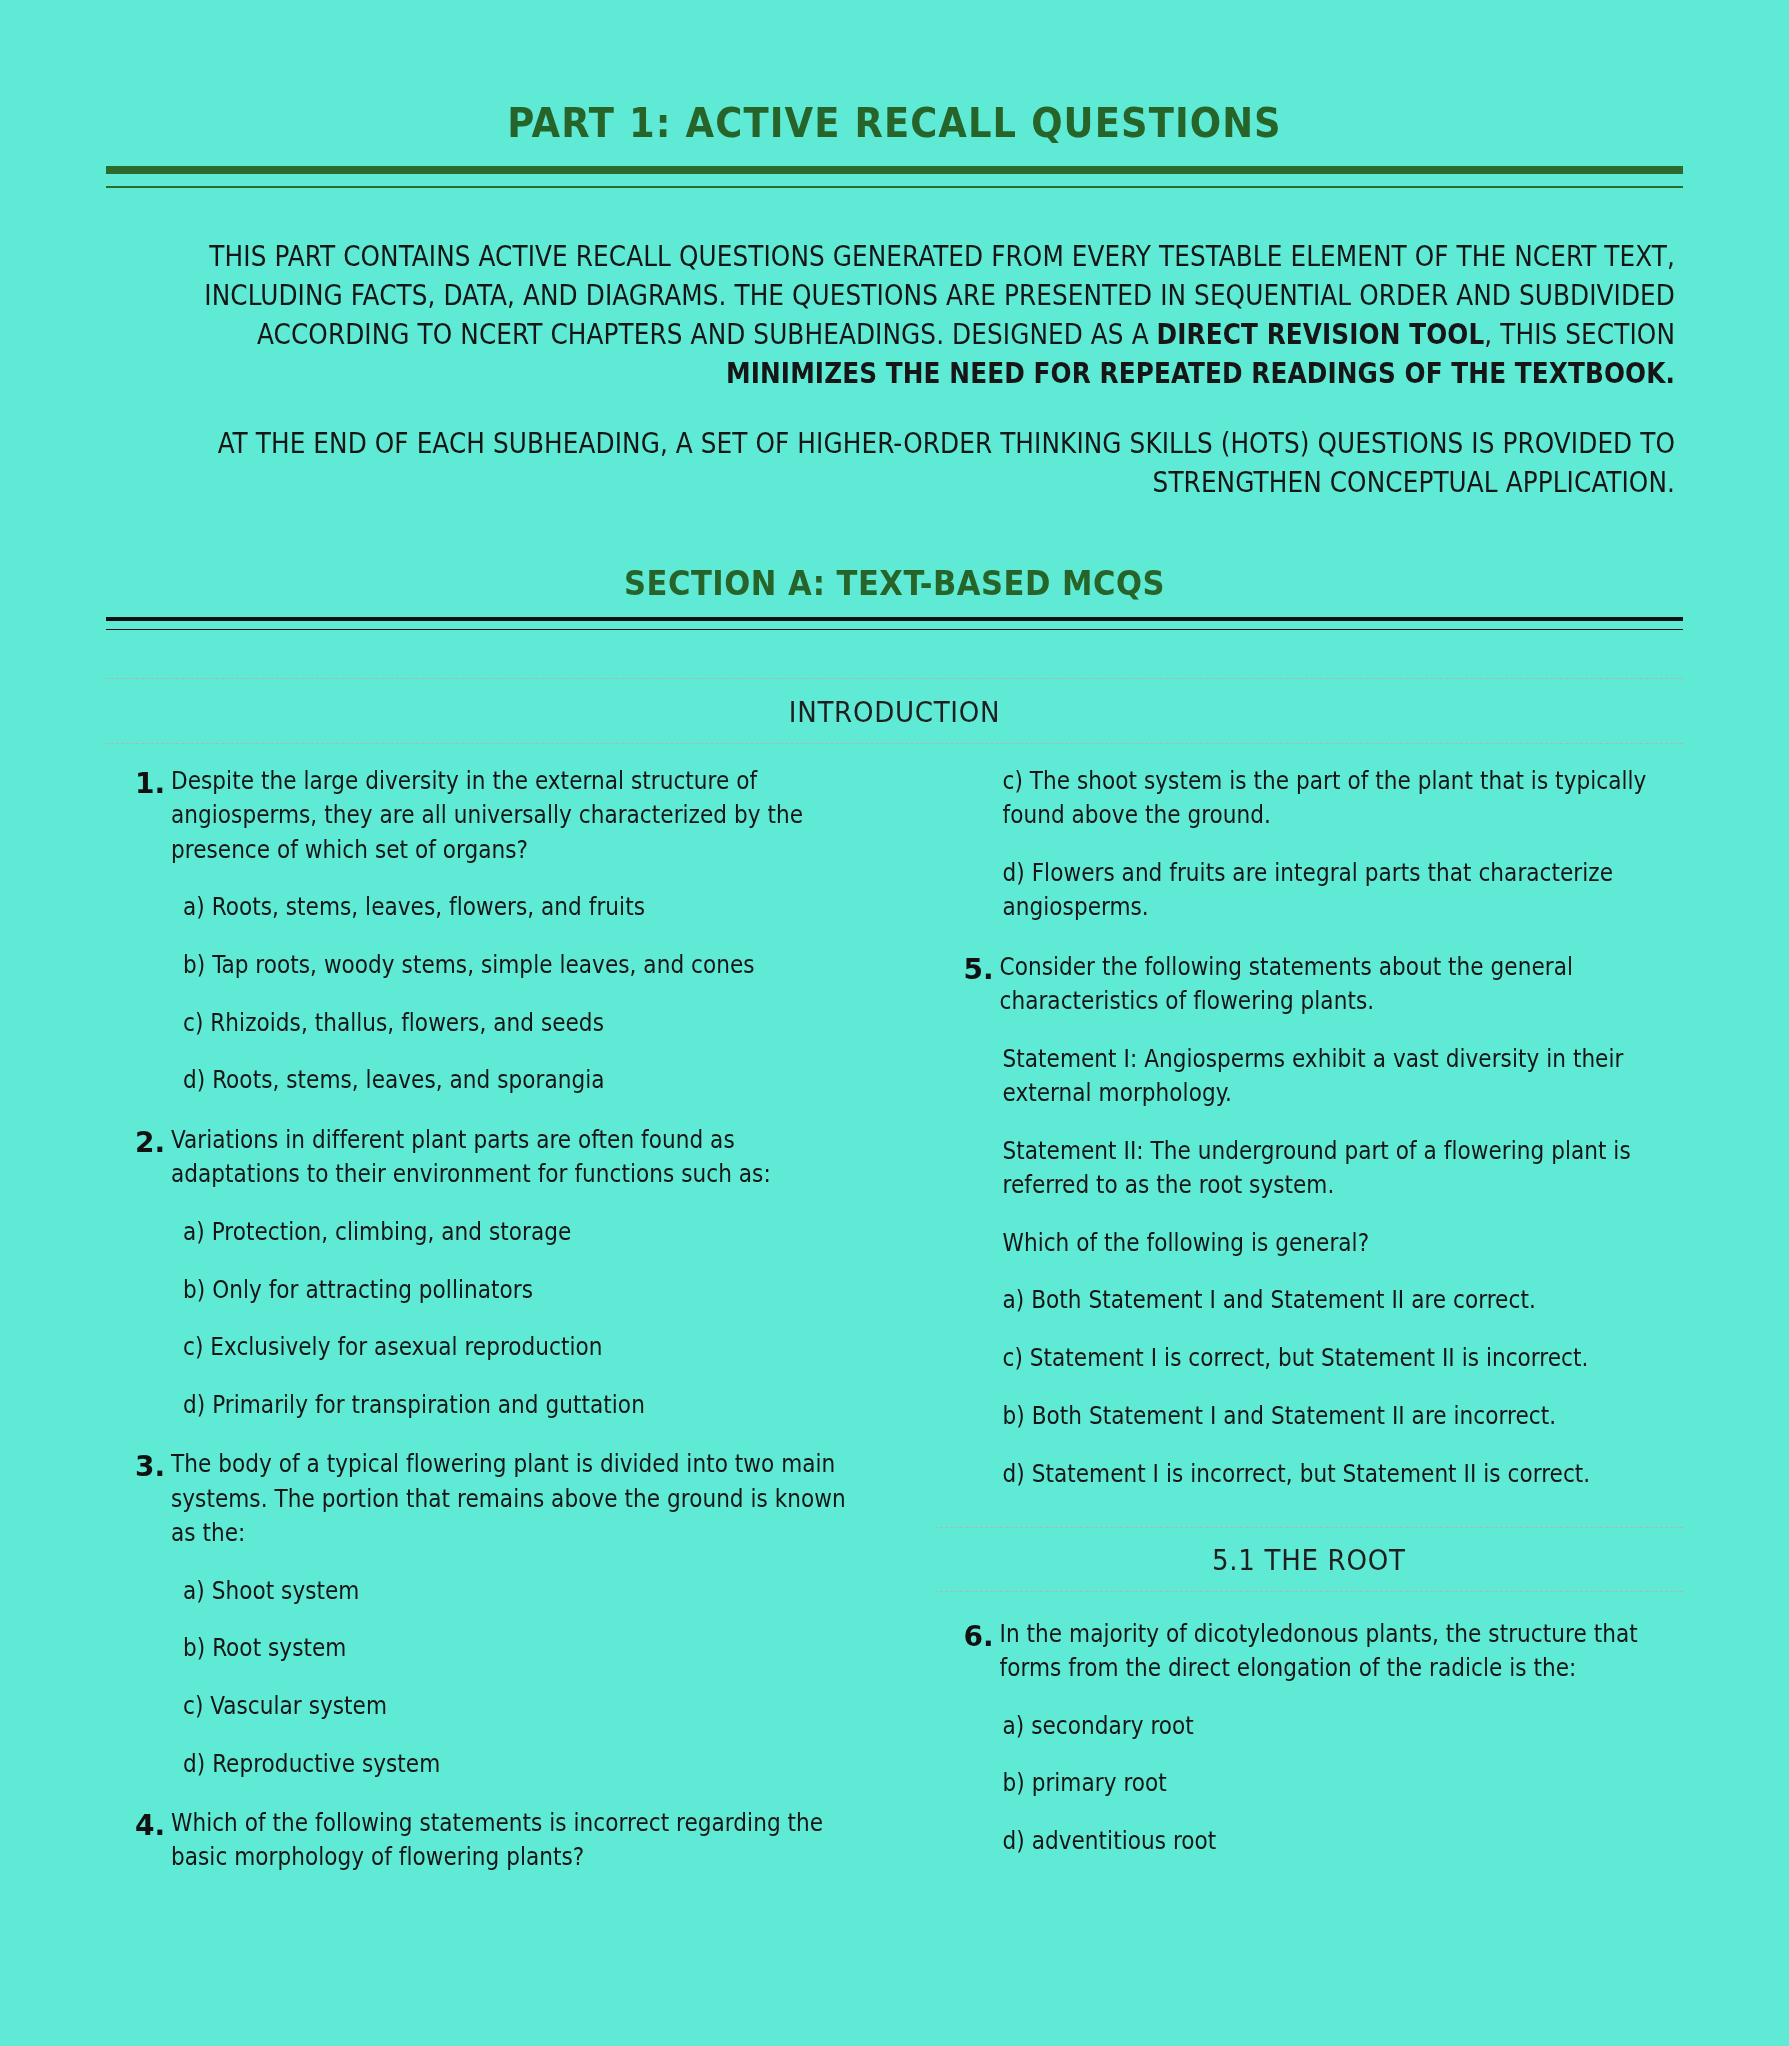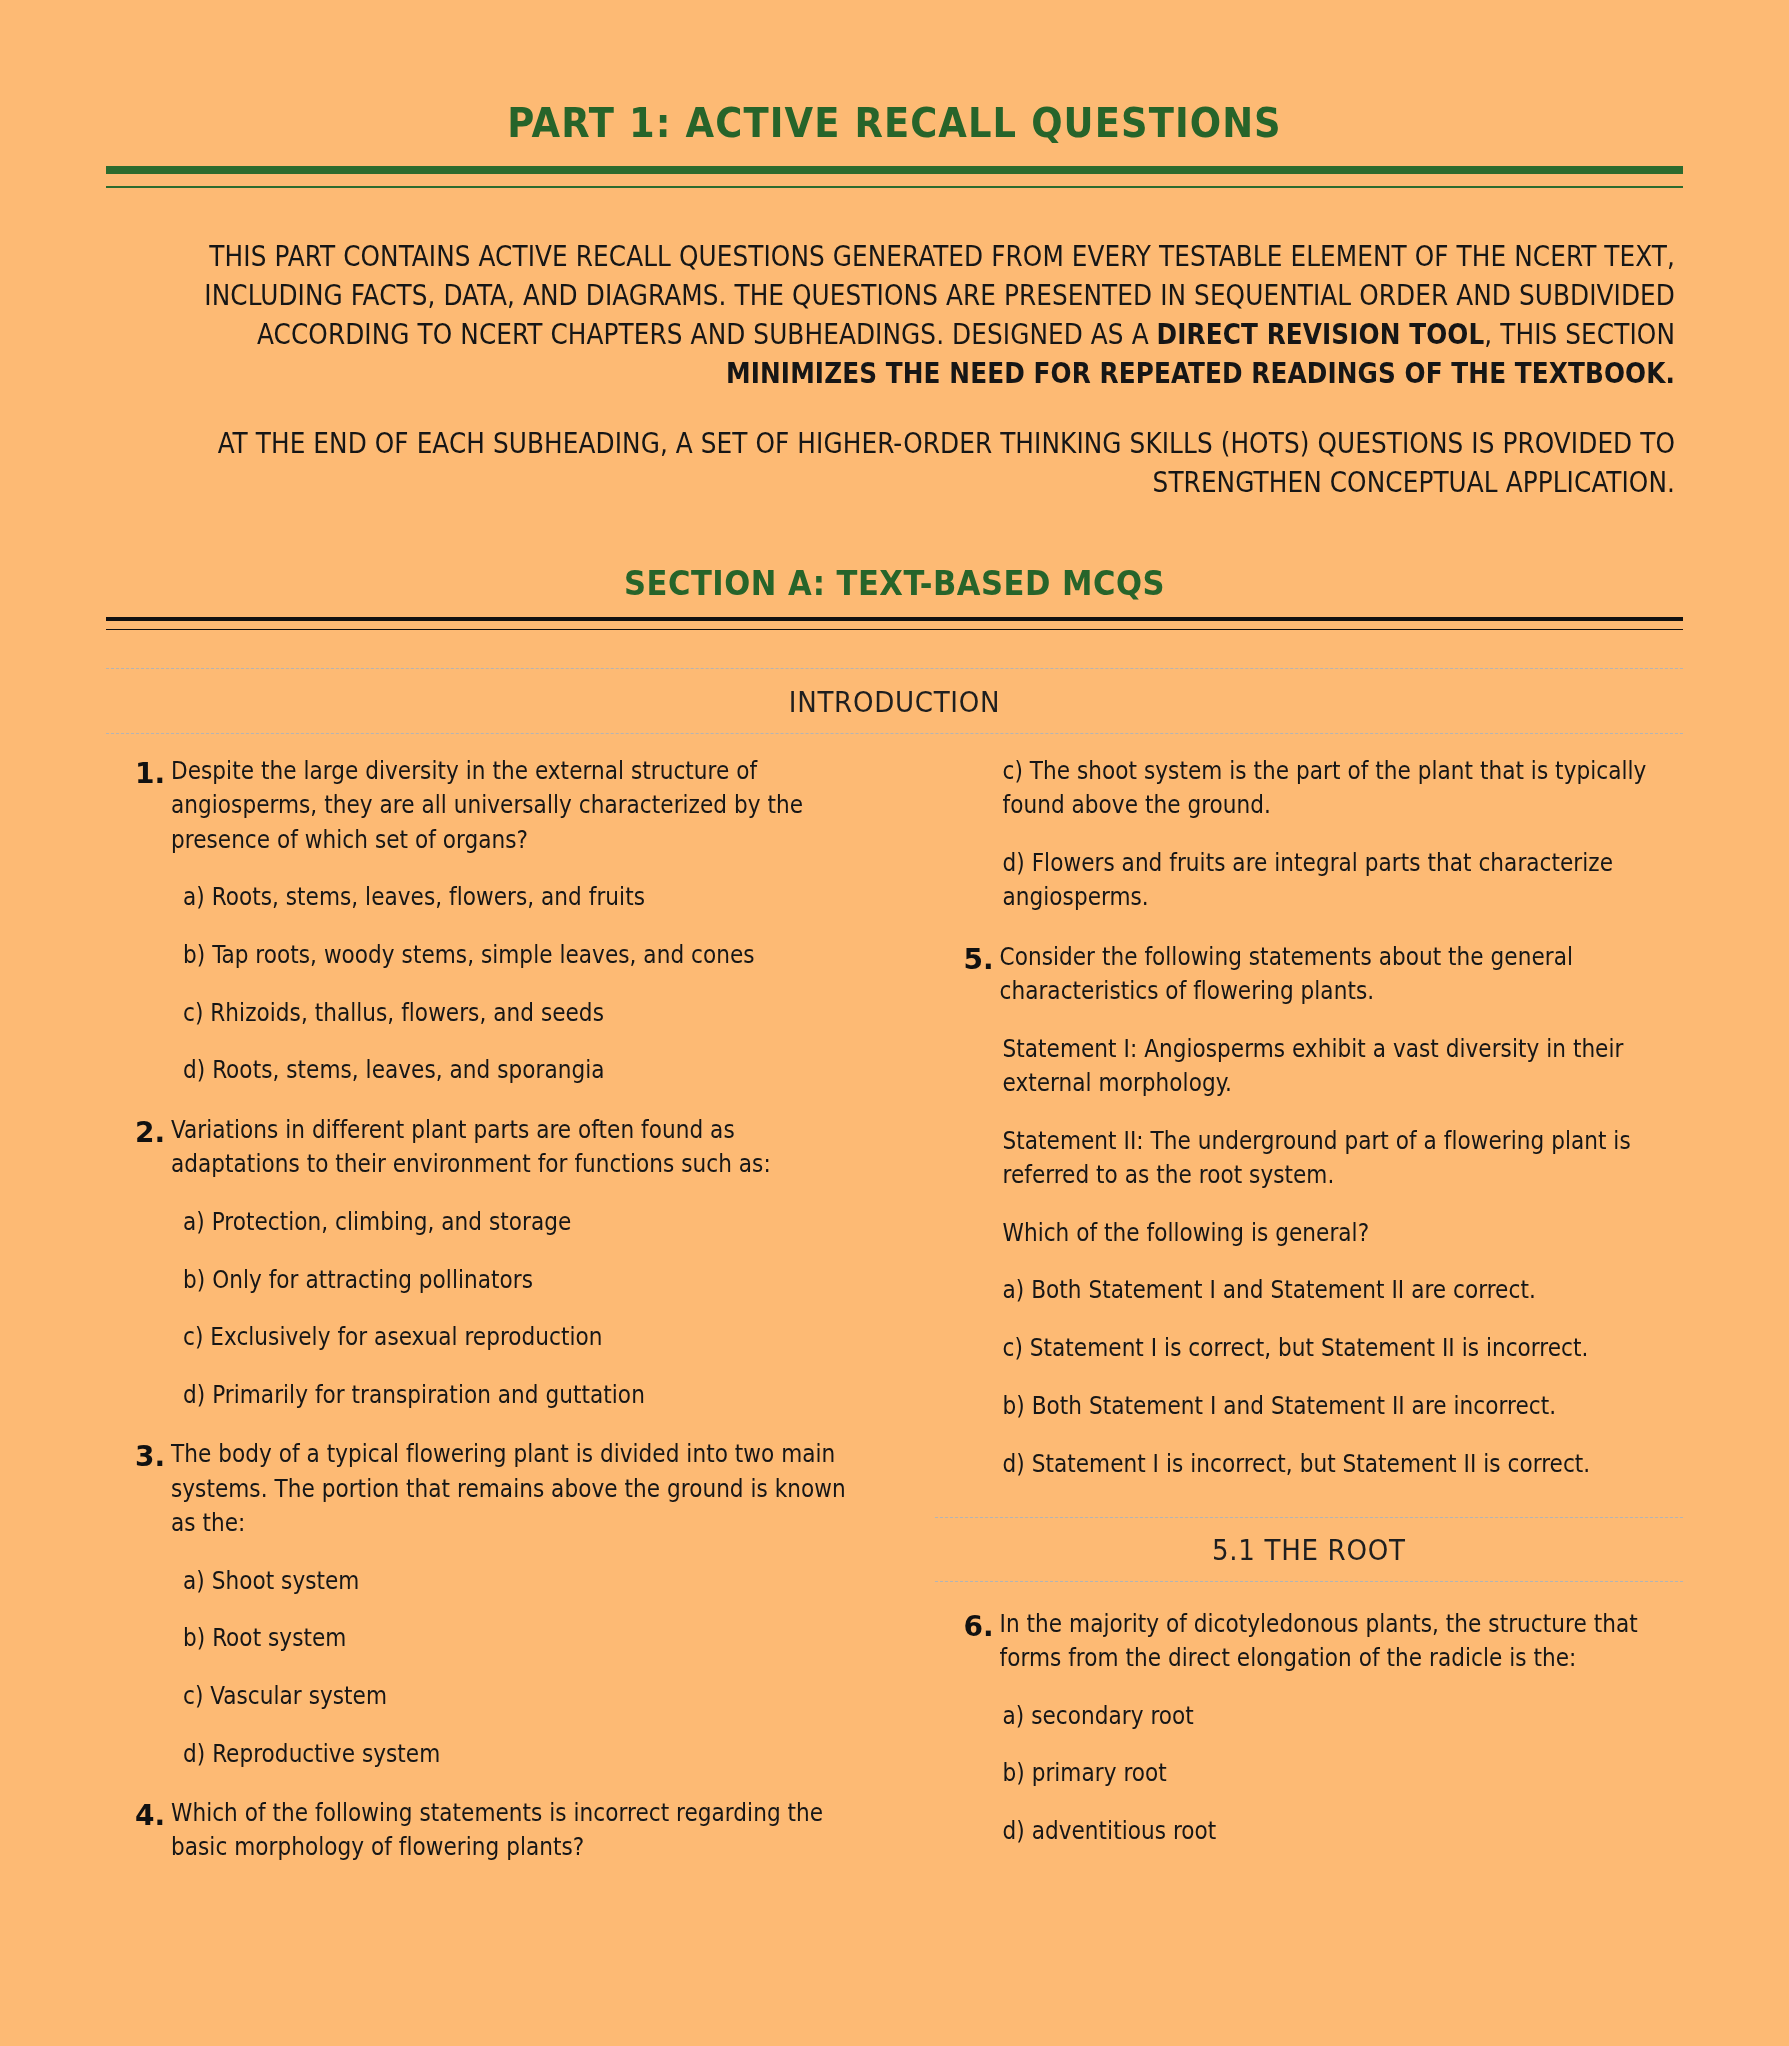--- a/index.html
+++ b/index.html
@@ -14,21 +14,21 @@
     color: #1a1a1a;
     -webkit-font-smoothing: antialiased;
   }
 
   .page {
     width: 1789px;
     min-height: 2047px;
     position: relative;
     box-sizing: border-box;
     padding: 0 106px;
-    background: #fdba74;
+    background: #5eead4;
   }
 
   
   .part-title {
     text-align: center;
     color: #27642a;
     font-family: "DejaVu Sans Condensed", "Liberation Sans Narrow", "Liberation Sans", sans-serif;
     font-weight: 700;
     font-size: 41px;
     letter-spacing: 1.1px;
@@ -79,21 +79,21 @@
   
   .subhead {
     text-align: center;
     font-family: "DejaVu Sans Condensed", "Liberation Sans Narrow", "Liberation Sans", sans-serif;
     font-size: 29px;
     color: #1f1f1f;
     letter-spacing: 0.7px;
     border-top: 1.8px dashed #b4b4b4;
     border-bottom: 1.8px dashed #b4b4b4;
     padding: 16px 0 14.4px 0;
-    margin-top: 38px;
+    margin-top: 48px;
   }
 
   
   .columns {
     display: flex;
     margin-top: 20px;
     align-items: flex-start;
   }
   .col {
     width: 50%;

